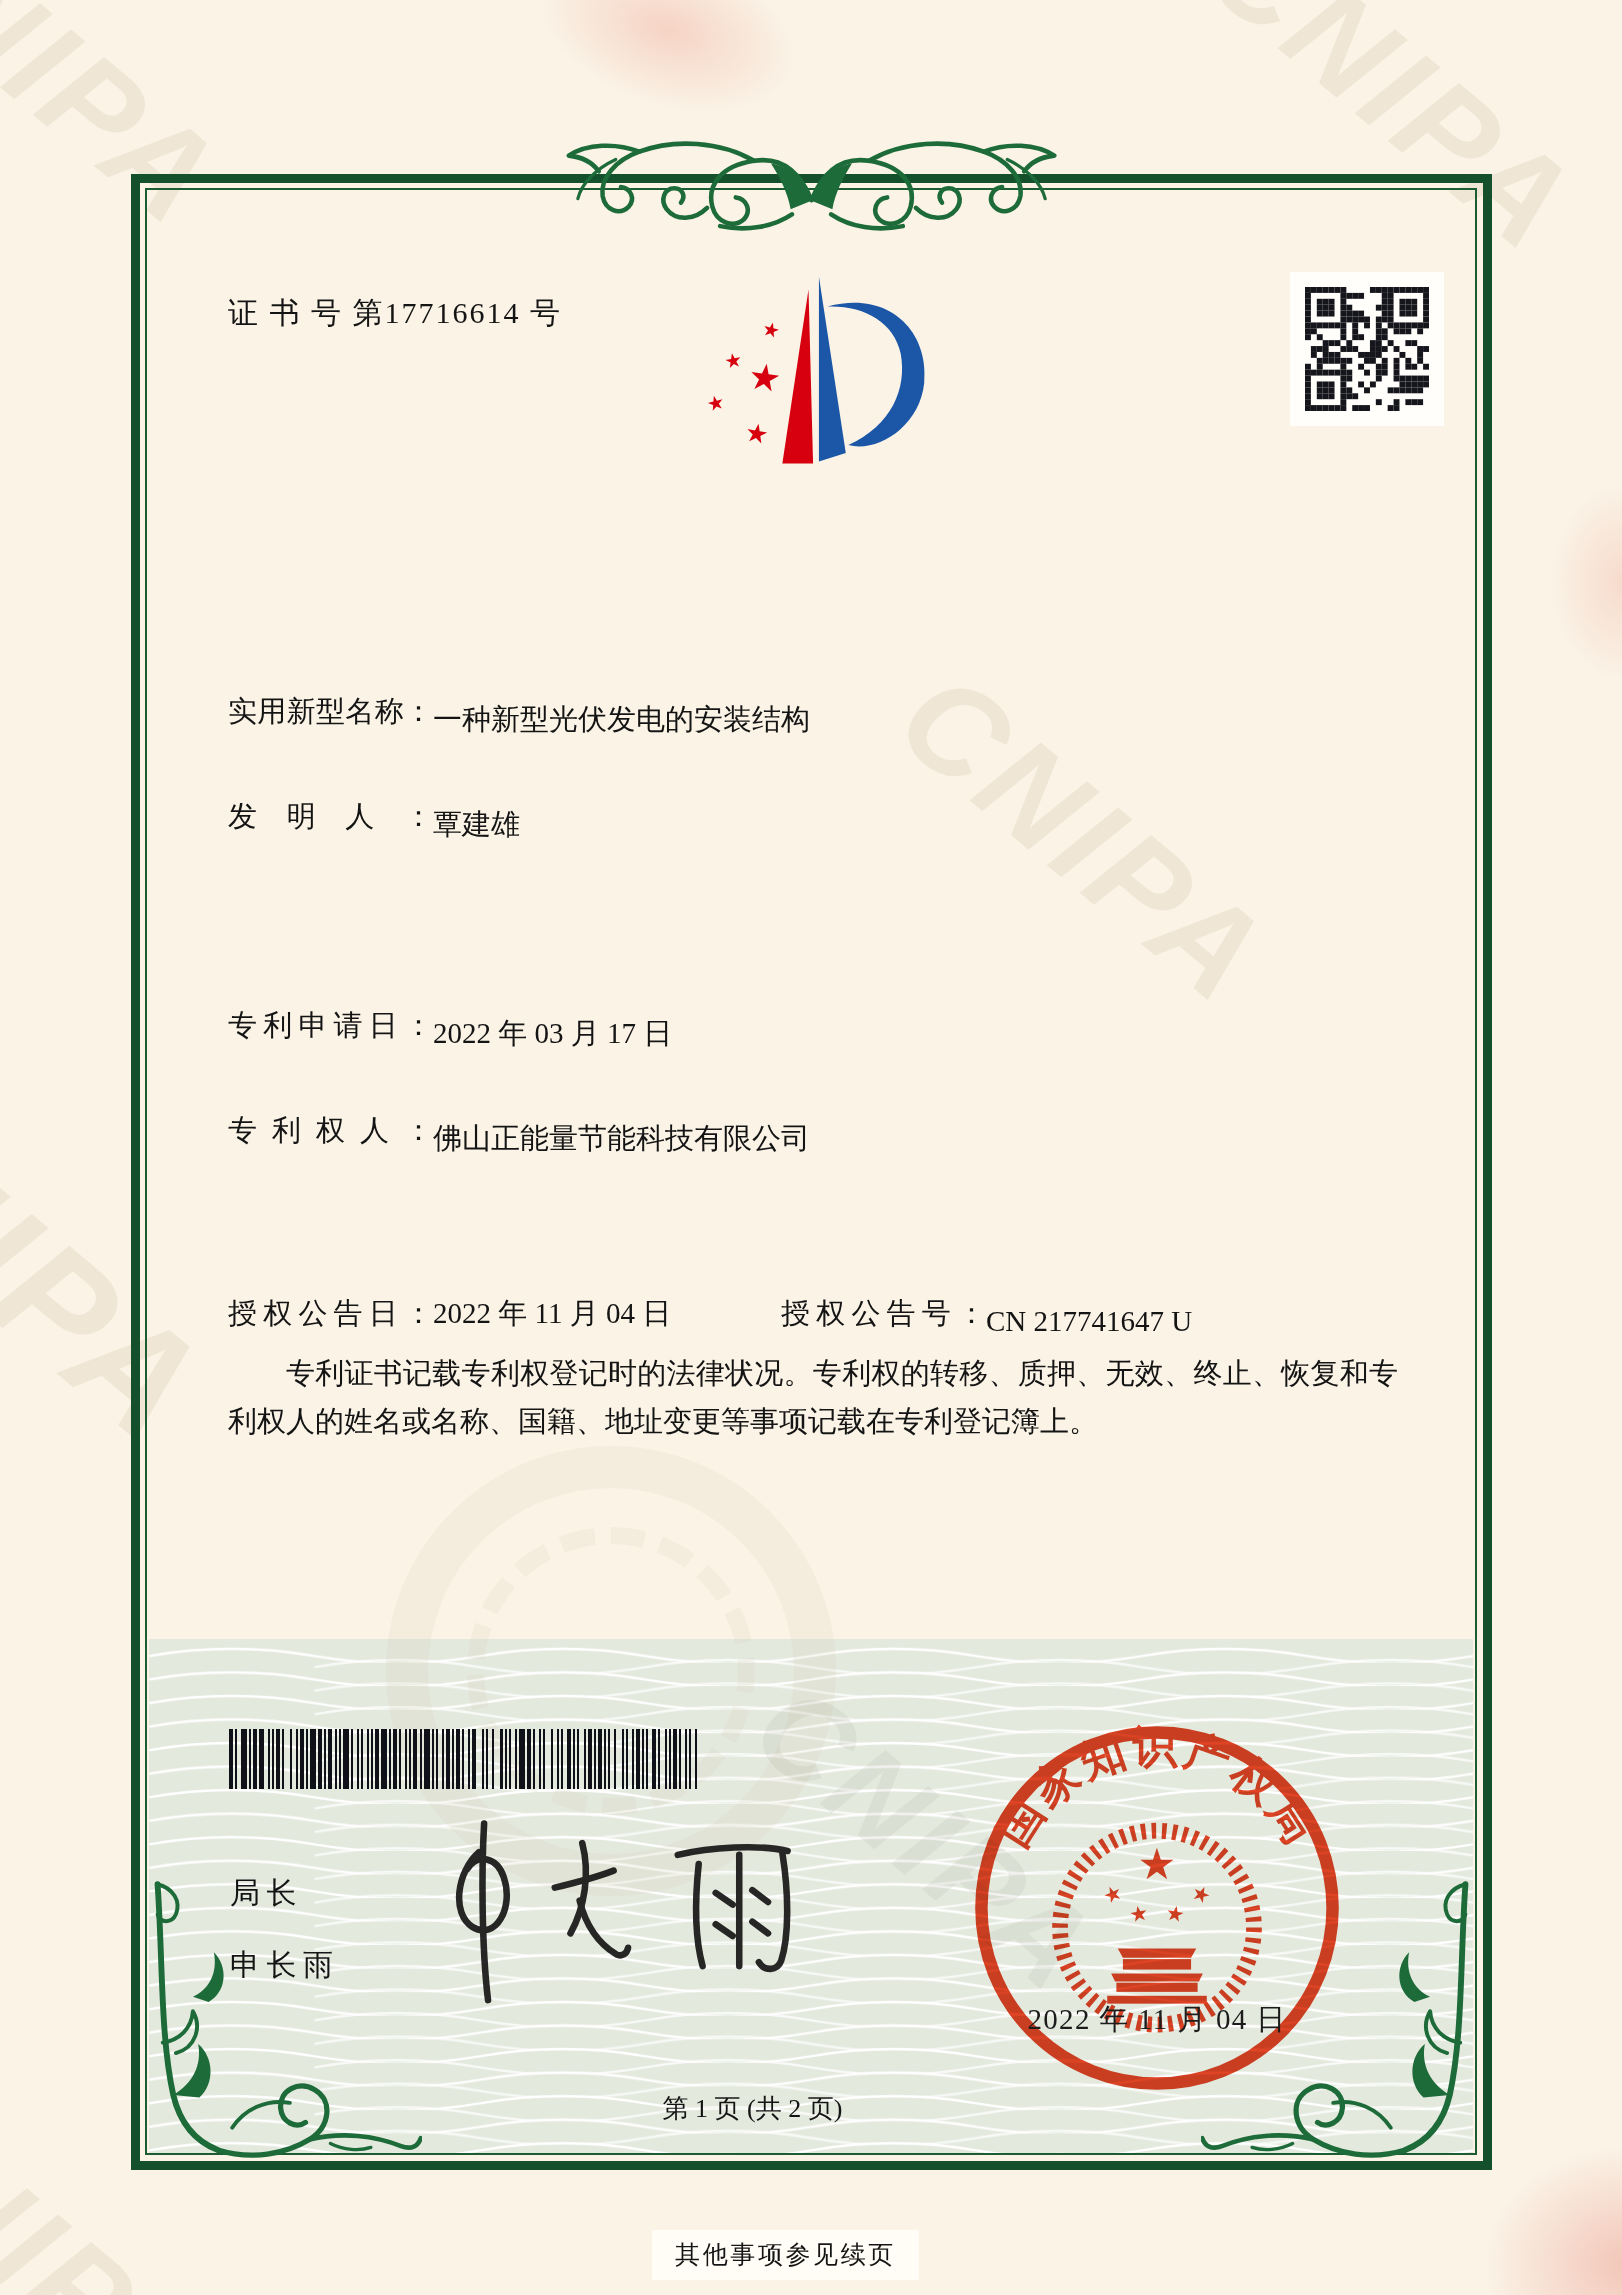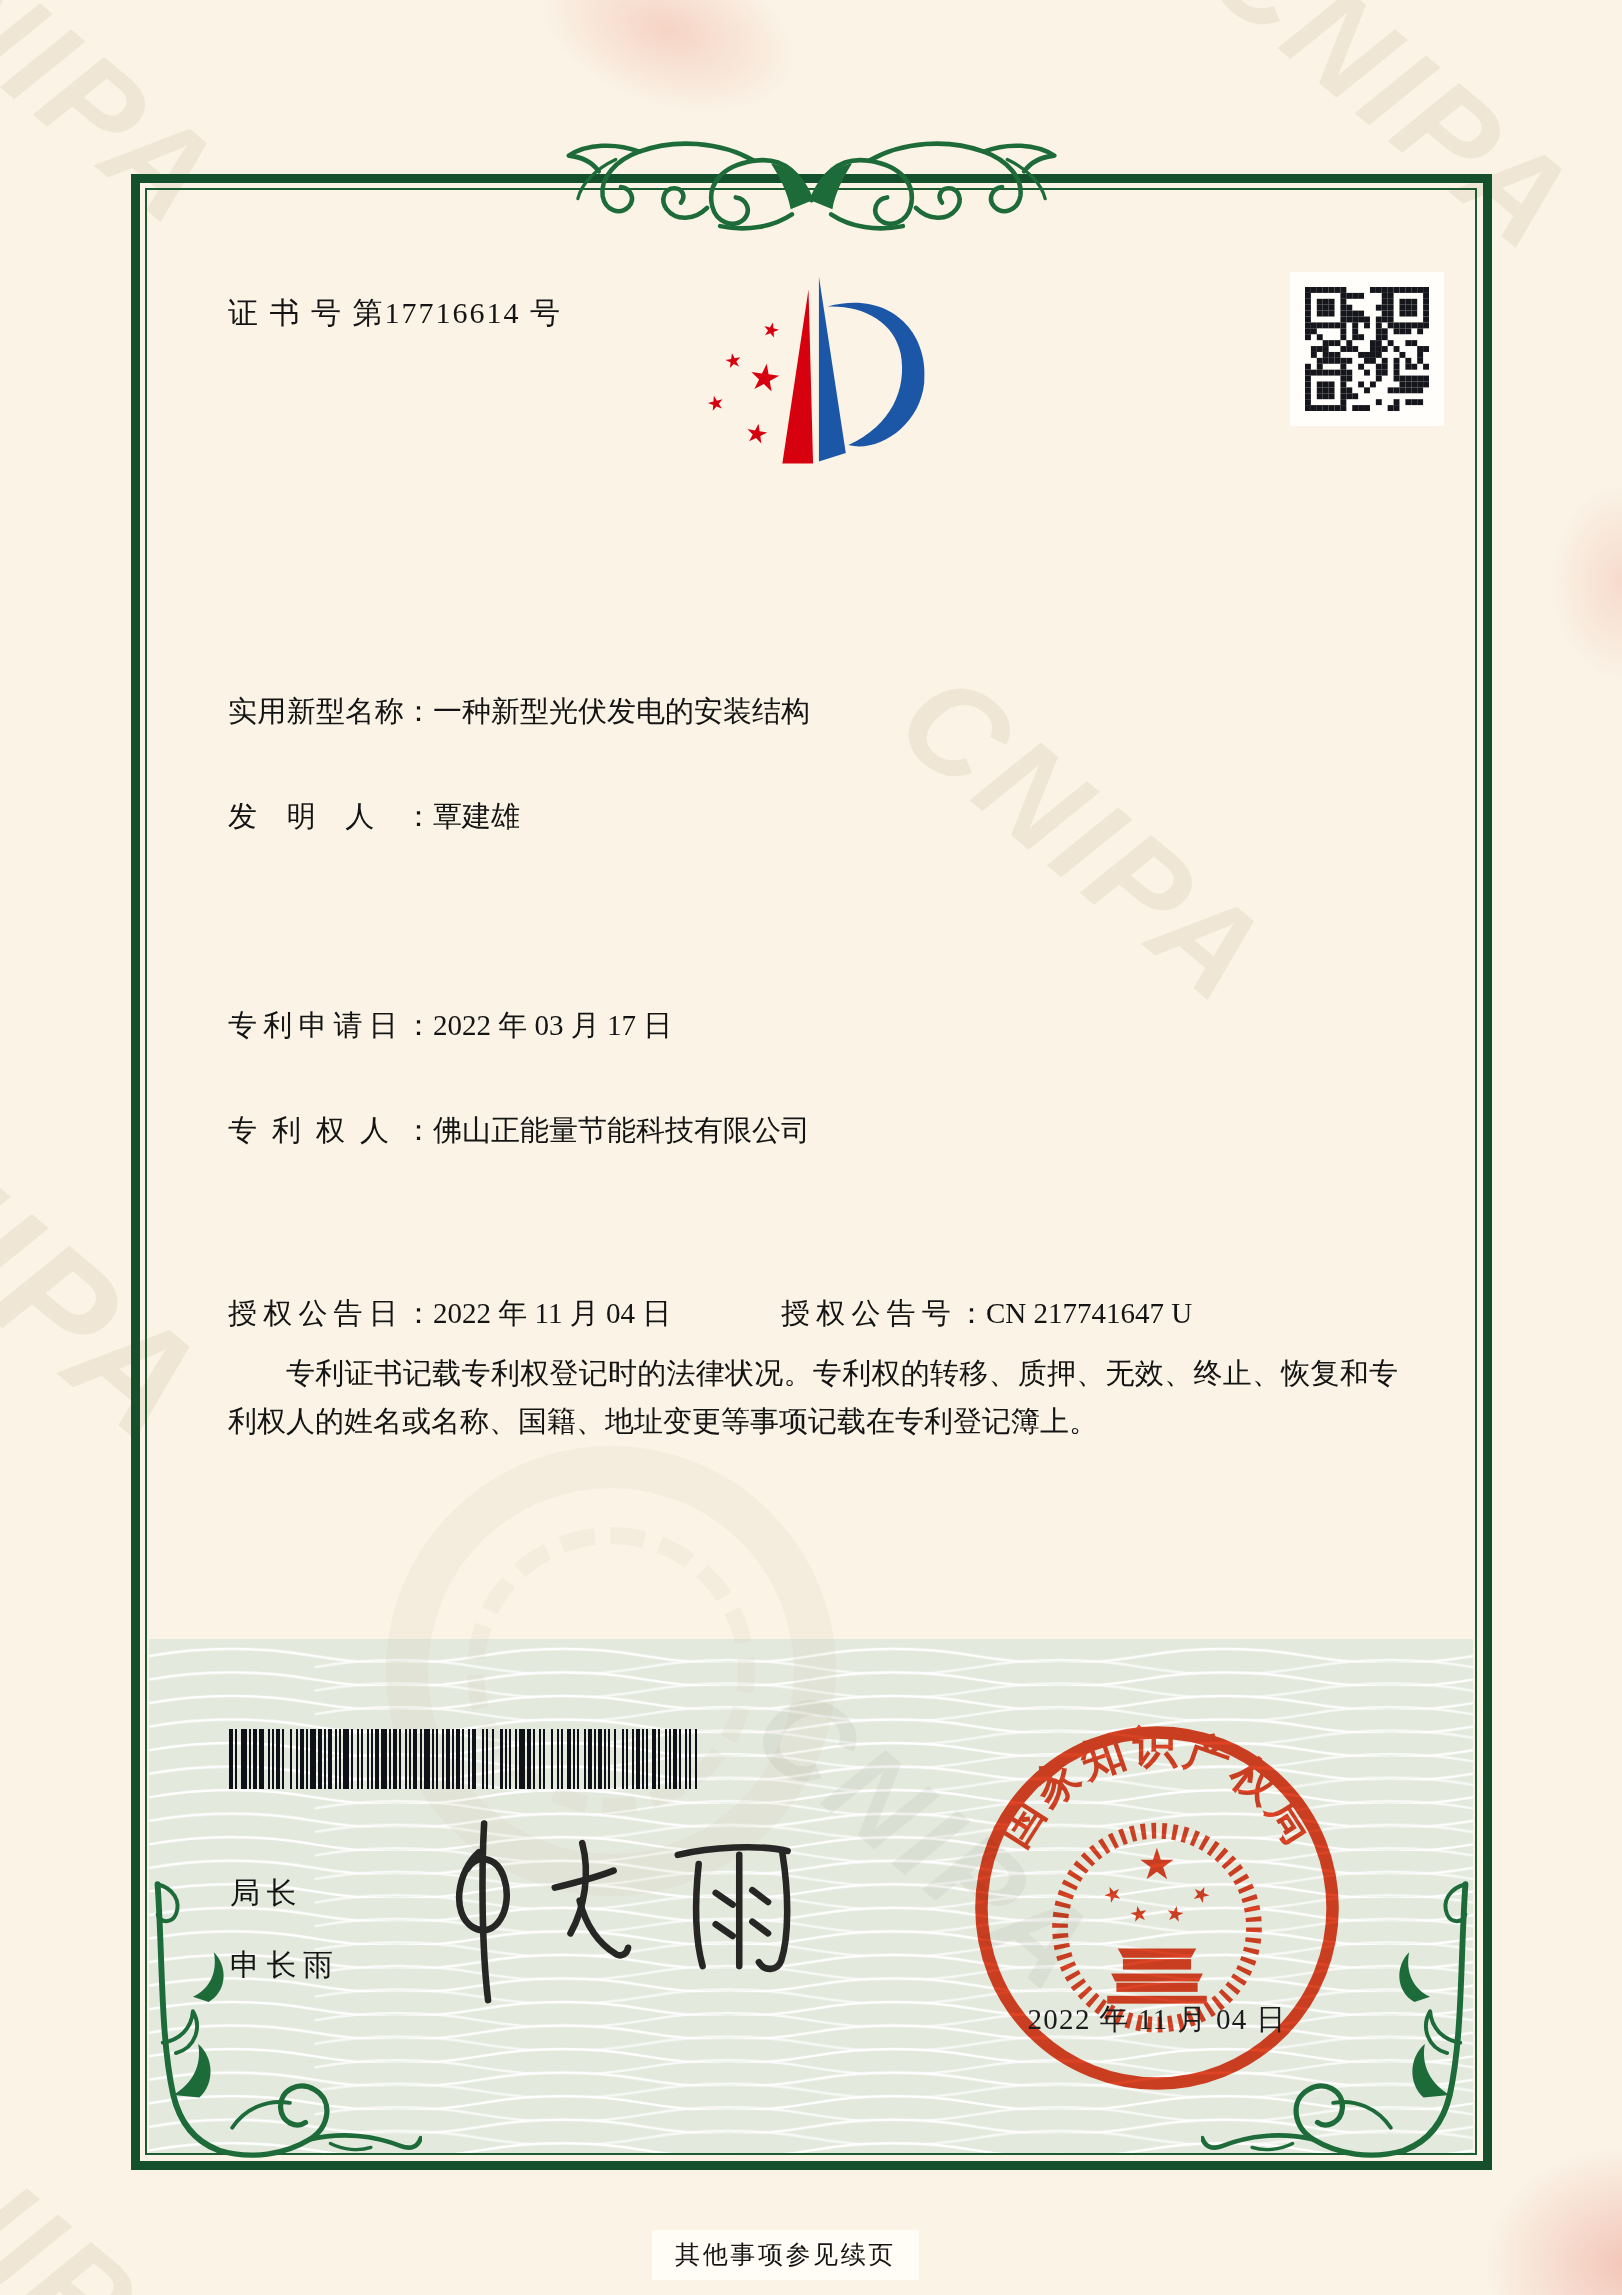--- a/index.html
+++ b/index.html
@@ -31,21 +31,21 @@
   .certno{position:absolute;left:228px;top:293px;font-size:30px;letter-spacing:2px;z-index:8;}
   .logo{position:absolute;left:699px;top:249px;width:236px;height:219px;z-index:8;}
   .qrbox{position:absolute;left:1290px;top:272px;width:154px;height:154px;background:#fffefb;z-index:8;}
   .qrbox .qr{position:absolute;left:15px;top:15px;width:124px;height:124px;}
   .title{position:absolute;left:0;top:492px;width:1623px;text-align:center;
       font-size:73px;font-weight:700;letter-spacing:9.2px;z-index:8;}
 
   
   .frow{position:absolute;left:228px;width:1171px;font-size:29px;line-height:41px;z-index:8;white-space:nowrap;}
   .flabel{display:inline-block;width:205px;text-align:justify;text-align-last:justify;vertical-align:top;}
-  .fvalue{display:inline-block;vertical-align:top;}
+  .fvalue{display:inline-block;vertical-align:top;margin-top:8px;}
   .addr2{position:absolute;left:433px;font-size:29px;line-height:41px;z-index:8;white-space:nowrap;}
   .gval{display:inline-block;width:348px;vertical-align:top;}
 
   
   .legal{position:absolute;left:228px;top:1349px;width:1170px;font-size:29px;line-height:48px;
       text-align:justify;z-index:8;}
   .legal p{margin:0 0 3.9px 0;text-indent:58px;}
 
   
   .barcode{position:absolute;left:229px;top:1729px;width:475px;height:60px;font-size:0;z-index:8;overflow:hidden;}
@@ -441,16 +441,17 @@
     <g fill="#df3514">
       <path d="M230,352 h120 l-8,14 h-104 z"></path>
       <rect x="238" y="368" width="104" height="16"></rect>
       <path d="M220,390 h140 l-6,12 h-128 z"></path>
       <rect x="228" y="404" width="124" height="14"></rect>
       <rect x="214" y="424" width="152" height="12"></rect>
     </g>
   </svg>
   <div class="seal-date">2022 年 11 月 04 日</div>
 
+  <div class="pagefoot">第 1 页 (共 2 页)</div>
   <div class="note">其他事项参见续页</div>
 
 </div>
 
 
 </body></html>

